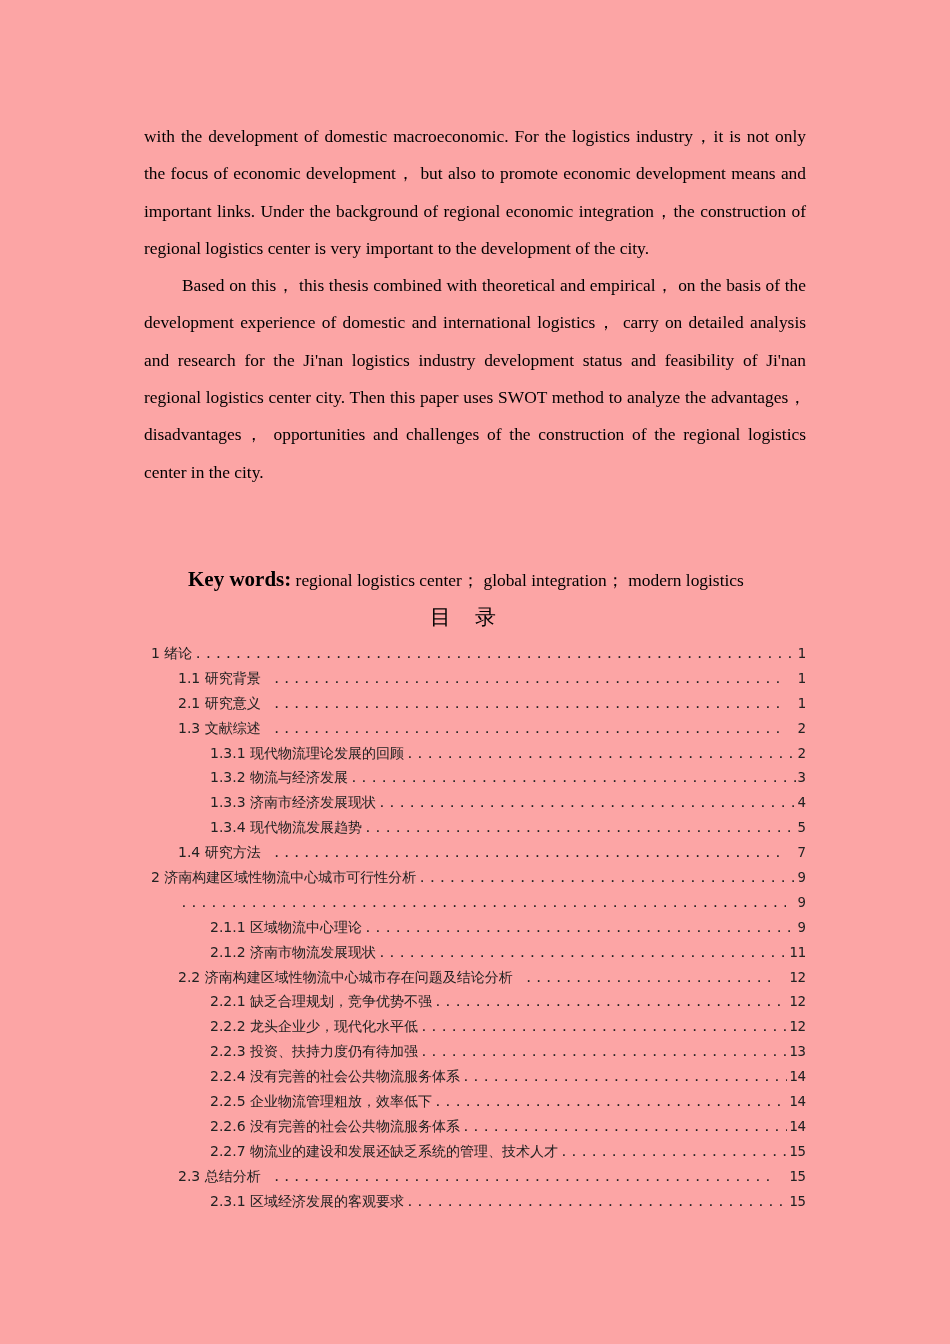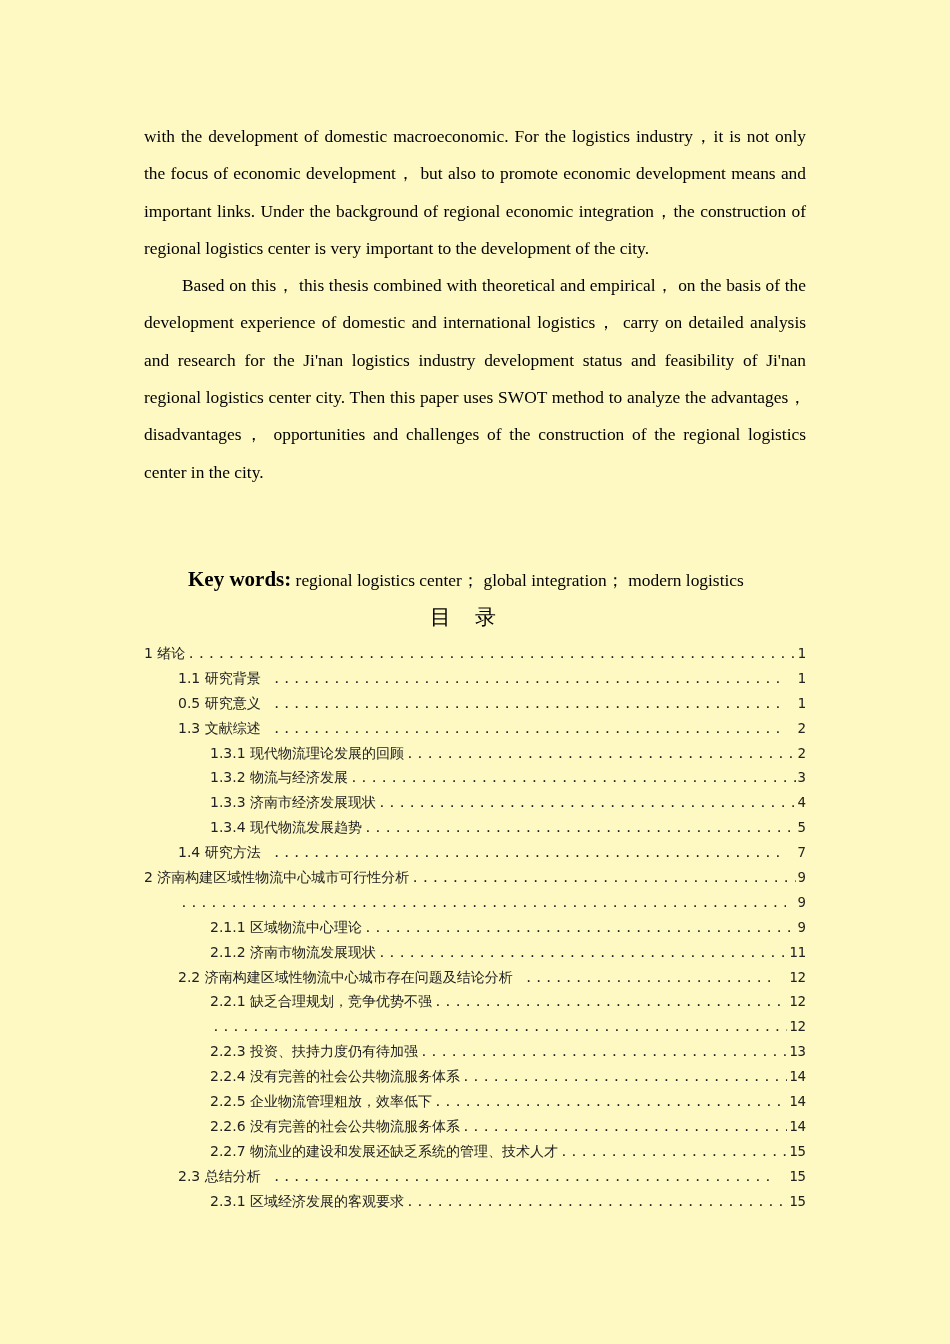--- a/index.html
+++ b/index.html
@@ -1,30 +1,30 @@
 <!DOCTYPE html>
 <html><head>
 <meta charset="utf-8">
 <style>
   html, body { margin: 0; padding: 0; background: #ffffff; }
   body { width: 950px; height: 1344px; position: relative; overflow: hidden; color: #000; }
-  .page { position: absolute; left: 0; top: 0; width: 950px; height: 1344px; background: #fef9c3; }
+  .page { position: absolute; left: 0; top: 0; width: 950px; height: 1344px; background: #fca5a5; }
   .abstract { position: absolute; left: 144px; top: 118px; width: 662px;
     font-family: "Liberation Serif", serif; font-size: 17.4px; line-height: 37.3px; text-align: justify; }
   .abstract p { margin: 0; }
   .abstract p.indent { text-indent: 38px; }
   .keywords { position: absolute; left: 188px; top: 564px; width: 640px;
     font-family: "Liberation Serif", serif; font-size: 17.4px; line-height: 30px; white-space: nowrap; }
   .keywords .kw-label { font-weight: bold; font-size: 21px; }
   .toc-title { position: absolute; left: 0; top: 600px; width: 950px; text-align: center;
     font-family: "DejaVu Sans", sans-serif; font-size: 21px; line-height: 34px; letter-spacing: 24px; box-sizing: border-box; }
   .toc { position: absolute; left: 144px; top: 641px; width: 662px;
     font-family: "DejaVu Sans Mono", monospace; font-size: 14px; }
   .toc-row { display: flex; align-items: baseline; height: 24.9px; line-height: 24.9px; white-space: nowrap; overflow: hidden; }
-  .toc-row.l1 { padding-left: 0; }
+  .toc-row.l1 { padding-left: 0; margin-left: 7px; }
   .toc-row.l2 { padding-left: 34px; gap: 10px; }
   .toc-row.l3 { padding-left: 66px; }
   .toc-label { flex: 0 0 auto; font-family: "DejaVu Sans", sans-serif; font-size: 14px; color: #222; }
   .toc-dots { flex: 1 1 auto; overflow: hidden; letter-spacing: 2.2px; color: #222; font-size: 13px; margin: 0 2px; }
   .toc-dots::before { content: "................................................................................................................................................"; }
   .toc-page { flex: 0 0 auto; color: #222; font-family: "DejaVu Sans Mono", monospace; font-size: 14px; }
 </style>
 </head>
 <body>
 
@@ -46,21 +46,21 @@
         <span class="toc-label">1 绪论</span>
         <span class="toc-dots"></span>
         <span class="toc-page">1</span>
       </div>
     <div class="toc-row l2">
         <span class="toc-label">1.1 研究背景</span>
         <span class="toc-dots"></span>
         <span class="toc-page">1</span>
       </div>
     <div class="toc-row l2">
-        <span class="toc-label">0.5 研究意义</span>
+        <span class="toc-label">2.1 研究意义</span>
         <span class="toc-dots"></span>
         <span class="toc-page">1</span>
       </div>
     <div class="toc-row l2">
         <span class="toc-label">1.3 文献综述</span>
         <span class="toc-dots"></span>
         <span class="toc-page">2</span>
       </div>
     <div class="toc-row l3">
         <span class="toc-label">1.3.1 现代物流理论发展的回顾</span>
@@ -110,20 +110,21 @@
         <span class="toc-label">2.2 济南构建区域性物流中心城市存在问题及结论分析</span>
         <span class="toc-dots"></span>
         <span class="toc-page">12</span>
       </div>
     <div class="toc-row l3">
         <span class="toc-label">2.2.1 缺乏合理规划，竞争优势不强</span>
         <span class="toc-dots"></span>
         <span class="toc-page">12</span>
       </div>
     <div class="toc-row l3">
+        <span class="toc-label">2.2.2 龙头企业少，现代化水平低</span>
         <span class="toc-dots"></span>
         <span class="toc-page">12</span>
       </div>
     <div class="toc-row l3">
         <span class="toc-label">2.2.3 投资、扶持力度仍有待加强</span>
         <span class="toc-dots"></span>
         <span class="toc-page">13</span>
       </div>
     <div class="toc-row l3">
         <span class="toc-label">2.2.4 没有完善的社会公共物流服务体系</span>

